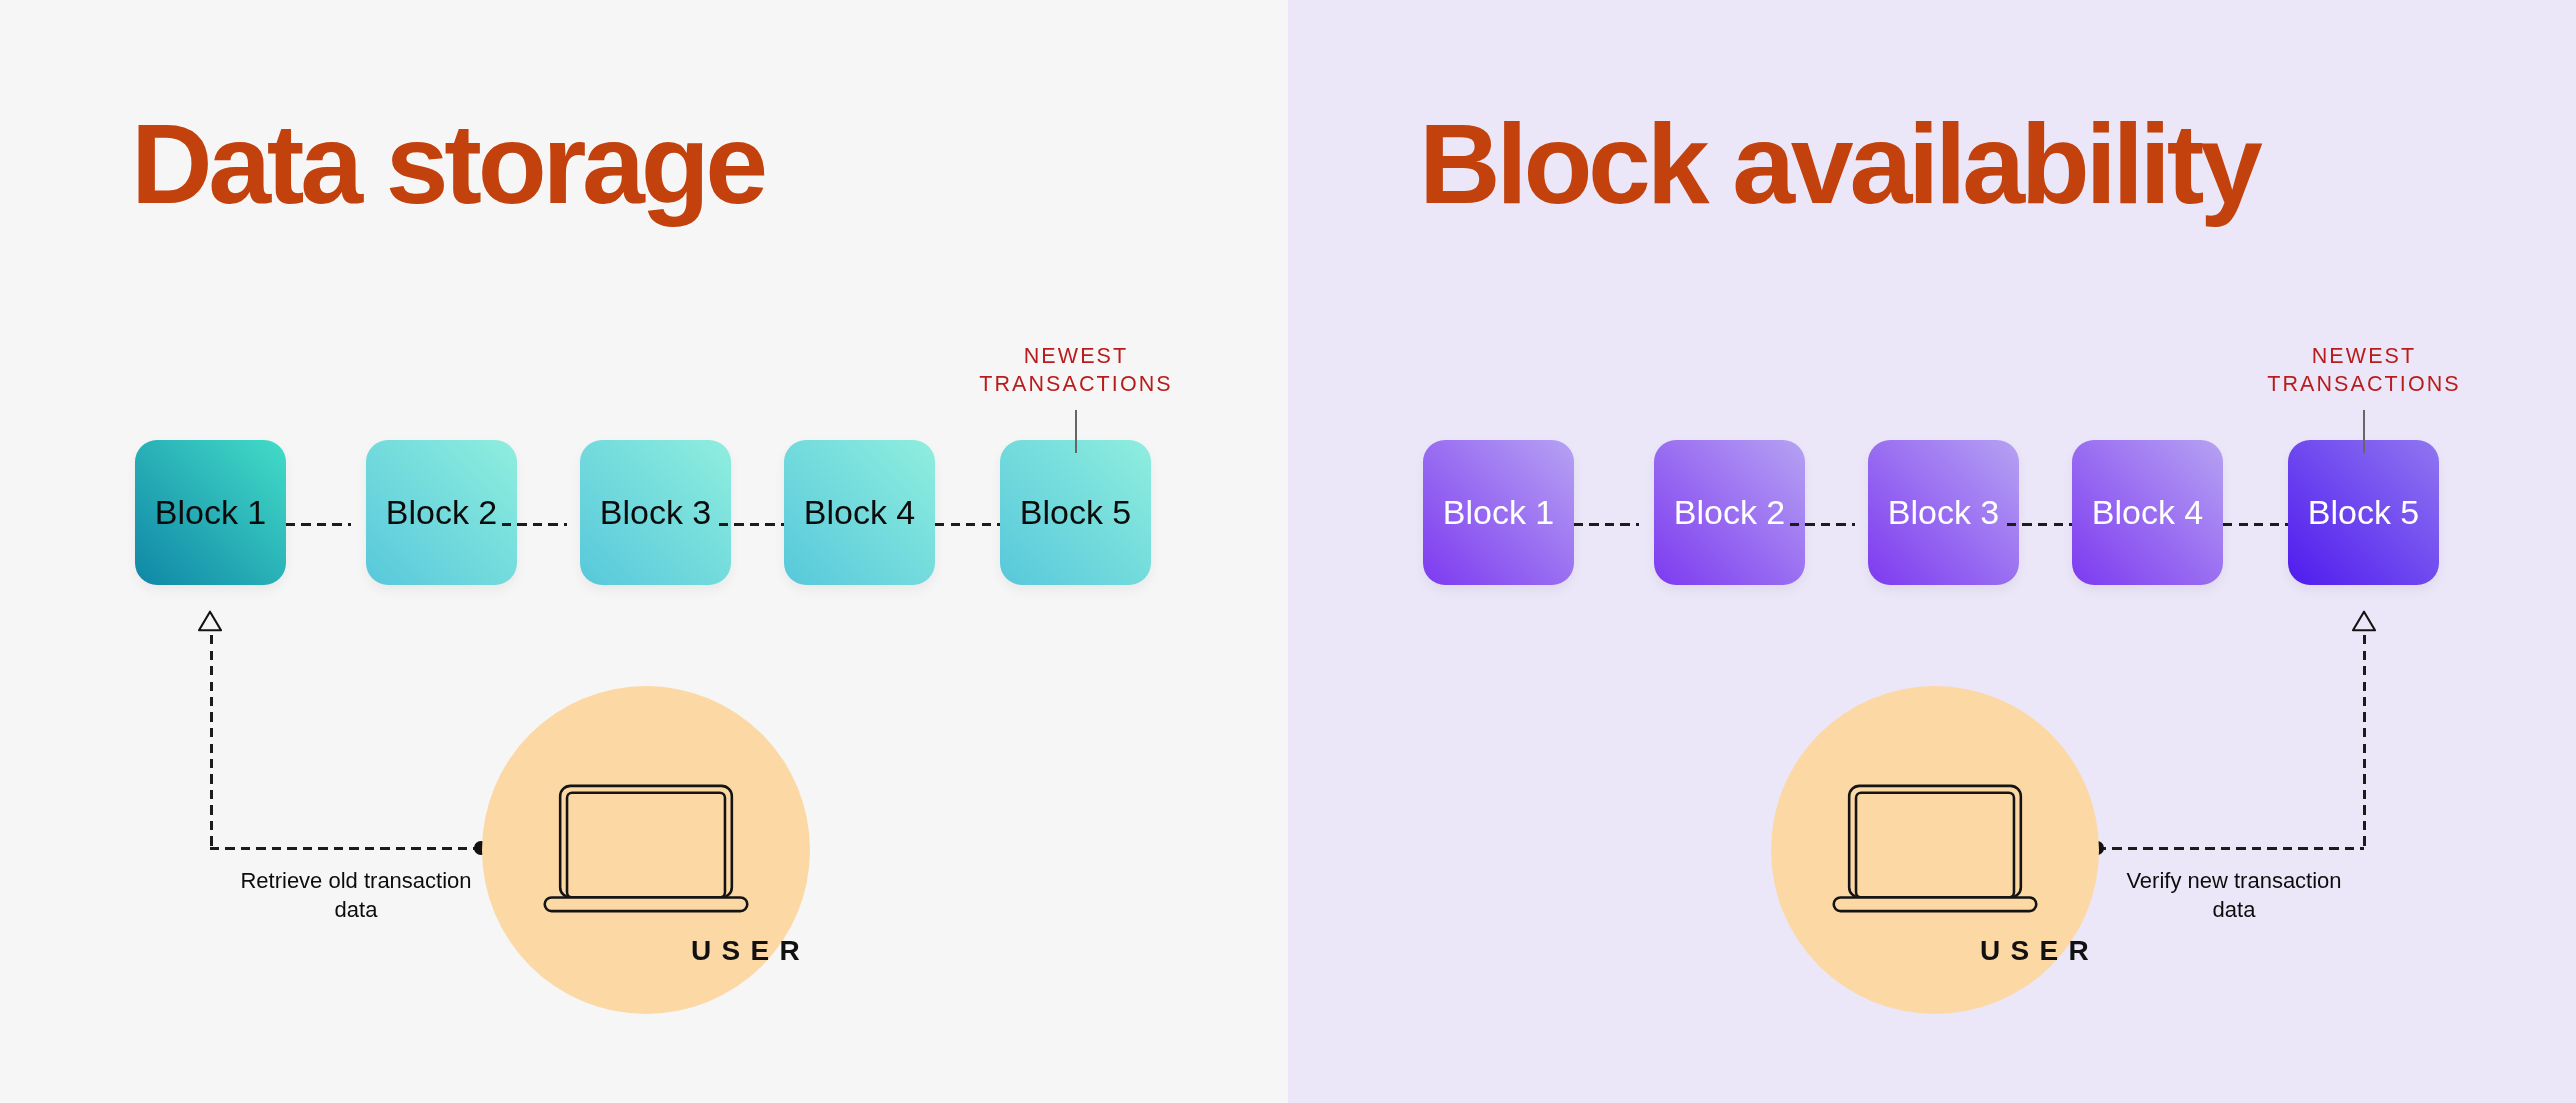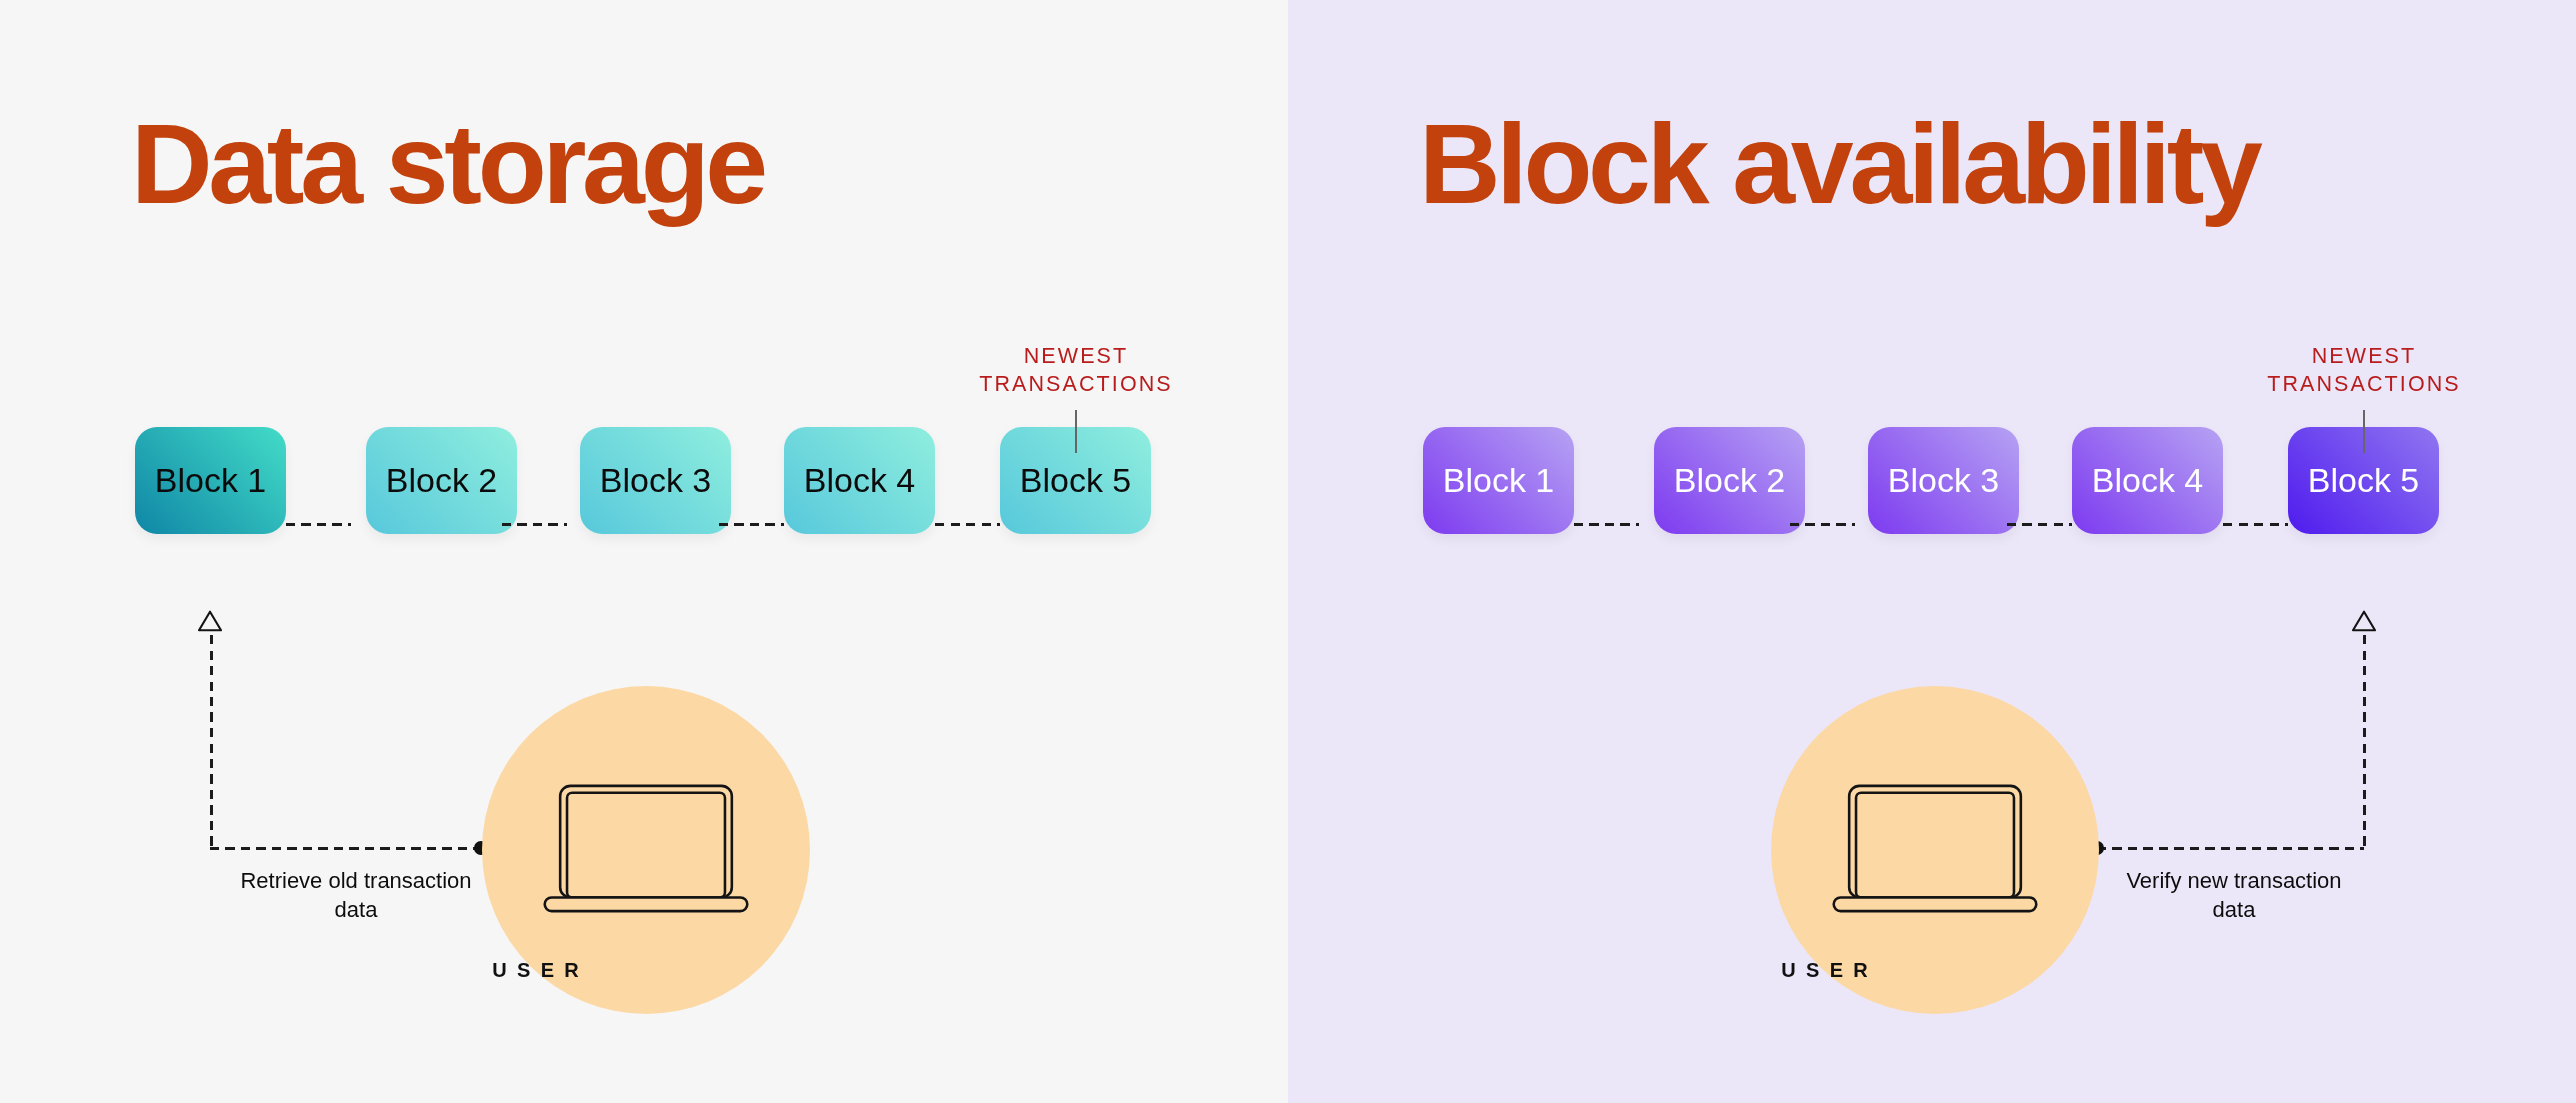--- a/index.html
+++ b/index.html
@@ -10,21 +10,21 @@
   .panel-storage { left:0; background:#f6f6f6; }
   .panel-availability { left:1288px; background:#ebe7f8; }
 
   .title {
     position:absolute; left:131px; top:108px;
     font-size:113px; font-weight:700; letter-spacing:-4.3px;
     color:#c2410c; white-space:nowrap; line-height:1;
   }
 
   .block {
-    position:absolute; top:427px; width:151px; height:107px;
+    position:absolute; top:440px; width:151px; height:145px;
     border-radius:22px; display:flex; align-items:center; justify-content:center;
     font-size:34px; font-weight:500; box-shadow:0 5.2px 12px rgba(0,0,0,0.05);
   }
   .bx1 { left:135px; } .bx2 { left:351px;margin-left:15px; } .bx3 { left:568px;margin-left:12px; }
   .bx4 { left:784px; } .bx5 { left:1000px; }
 
   .sb1 { background:linear-gradient(45deg,#0f86a6,#43dcc8); color:#0b0b0b; }
   .sb  { background:linear-gradient(45deg,#57c8db,#8feede); color:#0b0b0b; }
   .ab  { background:linear-gradient(45deg,#7d3af0,#b6a2f3); color:#ffffff; }
   .ab5 { background:linear-gradient(45deg,#4f1bee,#9076f1); color:#ffffff; }
@@ -67,22 +67,22 @@
   .user-circle {
     position:absolute; top:686px; width:328px; height:328px;
     border-radius:50%; background:#fcd8a5;
   }
   .circle-left-panel { left:482px; }
   .circle-right-panel { left:483px; }
 
   .laptop { position:absolute; left:50%; transform:translateX(-50%); top:98px; width:206px; height:129px; }
 
   .user-label {
-    position:absolute; top:249px; left:0; width:100%; text-align:left;
-    font-size:20px; font-weight:700; letter-spacing:10.3px; text-indent:10.3px; color:#111;margin-top:24px;
+    position:absolute; top:249px; left:0; width:100%; text-align:right;
+    font-size:28px; font-weight:700; letter-spacing:10.3px; text-indent:10.3px; color:#111;
   }
 
   .caption {
     position:absolute; top:866px; width:232px; text-align:center;
     font-size:22px; line-height:1.32; color:#0d0d0d; font-weight:500;
   }
   .caption-left-panel { left:240px; }
   .caption-right-panel { left:830px; }
 </style>
 </head>

